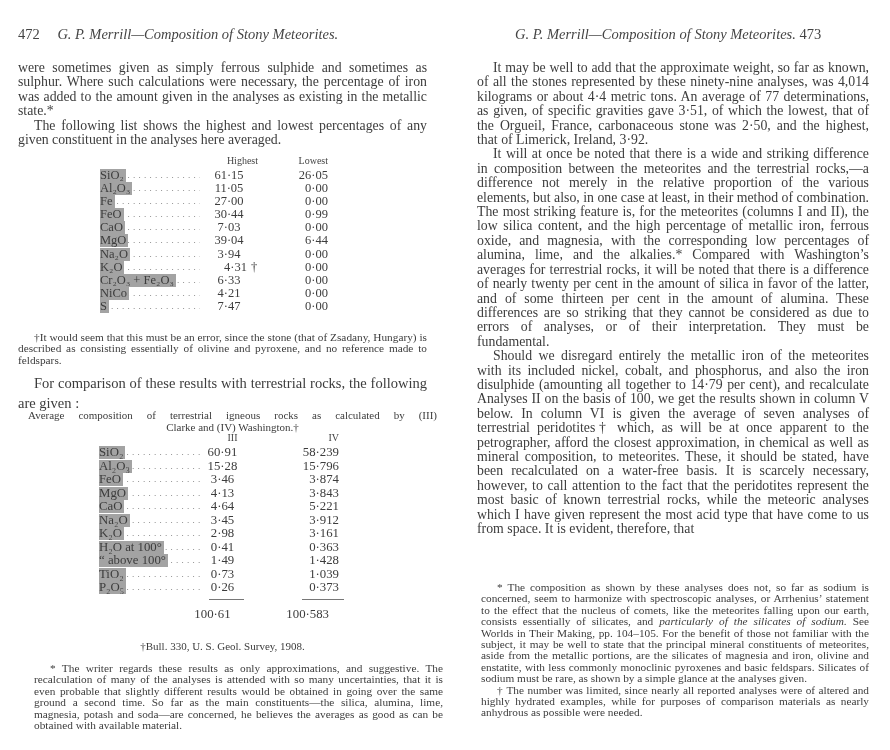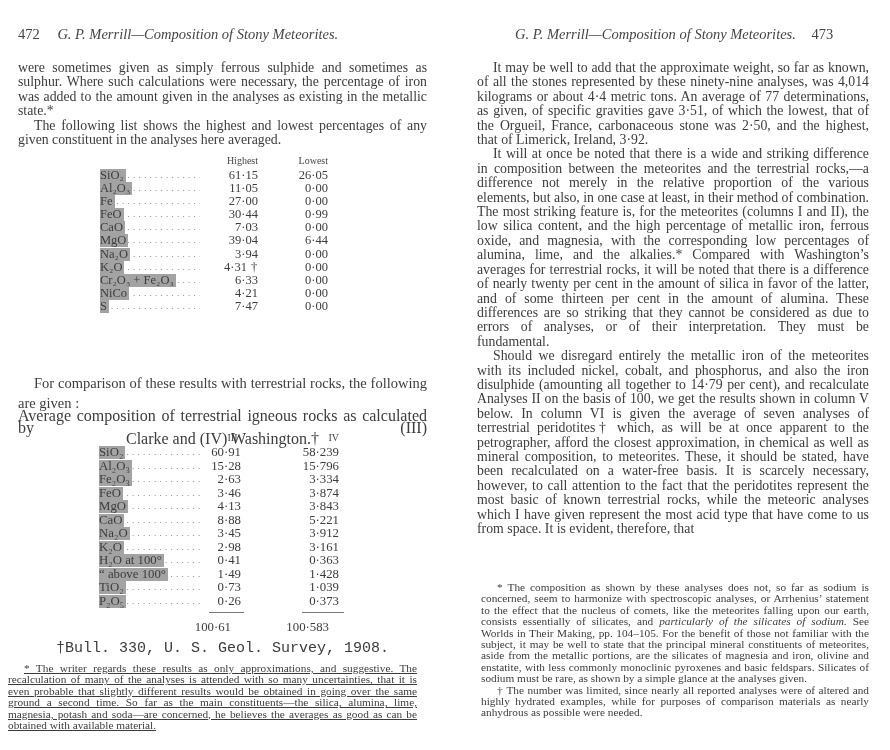--- a/index.html
+++ b/index.html
@@ -9,67 +9,67 @@
   #left { left: 0; width: 445px; }
   #right { left: 445px; width: 445px; }
 
   .running-head { position: absolute; top: 26px; font-family: "Liberation Serif", serif;
                   font-size: 14.5px; color: #444; white-space: nowrap; }
   #left .running-head { left: 18px; }
   #right .running-head { left: 70px; }
   .running-head .pno { font-style: normal; }
   .running-head .title { font-style: italic; }
   #left .running-head .pno { margin-right: 14px; }
-  #right .running-head .pno { margin-left: 12px; }
+  #right .running-head .pno { }
 
   .body-text { font-family: "Liberation Serif", serif; font-size: 13.8px; line-height: 14.4px;
                text-align: justify; color: #3c3c3c; }
   .body-text p { margin: 0; }
   .indent { text-indent: 16px; }
   .small { font-family: "Liberation Serif", serif; font-size: 11.3px; line-height: 11.4px;
            text-align: justify; color: #3c3c3c; }
   .small p { margin: 0; }
 
   #l-block1 { position: absolute; left: 18px; top: 61px; width: 409px; }
   #l-table1 { position: absolute; left: 100px; top: 155px; width: 260px; font-family: "Liberation Serif", serif;
               font-size: 12.5px; color: #3c3c3c; }
   .trow { display: flex; height: 13.1px; line-height: 13.1px; white-space: nowrap; }
   .tname { width: 100px; overflow: hidden; position: relative; }
   .tname .label { background: #a3a3a3; padding-right: 2px; position: relative; z-index: 1; }
   .tname::after { content: ". . . . . . . . . . . . . . . . . . . . . ."; position: absolute; left: 0; top: 0;
                   font-size: 9px; letter-spacing: 0.5px; color: #666; }
-  .tv1 { width: 58px; text-align: right; }
+  .tv1 { width: 58px; text-align: center; }
   .tv2 { width: 70px; text-align: right; }
   .thead { display: flex; height: 14px; font-size: 10px; color: #444; }
   .thead .h1 { margin-left: 100px; width: 58px; text-align: right; }
   .thead .h2 { width: 70px; text-align: right; }
   .dag { margin-left: 4px; }
 
   #l-foot1 { position: absolute; left: 18px; top: 332px; width: 409px; }
   #l-para2 { position: absolute; left: 18px; top: 373px; width: 409px; font-size: 14.5px; line-height: 15px; }
-  #l-caption { position: absolute; left: 18px; top: 410px; width: 409px; font-size: 16px; line-height: 11.6px; }
+  #l-caption { position: absolute; left: 28px; top: 410px; width: 409px; font-size: 11px; line-height: 11.6px; }
   #l-caption .c2 { text-align: center; }
 
   #l-table2 { position: absolute; left: 99px; top: 432px; width: 260px; font-family: "Liberation Serif", serif;
               font-size: 12.8px; color: #3c3c3c; }
   #l-table2 .trow { height: 13.5px; line-height: 13.5px; }
   #l-table2 .tname { width: 105px; }
   #l-table2 .tv1 { width: 37px; }
   #l-table2 .tv2 { width: 98px; }
   #l-table2 .thead .h1 { margin-left: 105px; width: 37px; text-align: center; padding-left: 10px; }
   #l-table2 .thead .h2 { width: 88px; text-align: right; }
   .rule-row { display: flex; height: 10px; }
   .rule-row .r1 { margin-left: 110px; width: 35px; border-bottom: 1px solid #777; height: 4px; }
   .rule-row .r2 { margin-left: 58px; width: 42px; border-bottom: 1px solid #777; height: 4px; }
   .total-row { display: flex; height: 15px; line-height: 15px; margin-top: 2px; }
   .total-row .tv1 { margin-left: 95px; width: 47px; }
   .total-row .tv2 { width: 98px; }
   #l-source { position: absolute; left: 18px; top: 640px; width: 409px; text-align: center;
-              font-size: 15px; color: #3c3c3c; font-family: Liberation Mono, monospace; }
-  #l-foot2 { position: absolute; left: 8px; top: 663px; width: 409px; text-decoration: underline; }
+              font-size: 11px; color: #3c3c3c; font-family: Liberation Serif, serif; }
+  #l-foot2 { position: absolute; left: 34px; top: 663px; width: 409px; }
 
   #r-body { position: absolute; left: 32px; top: 61px; width: 392px; }
   #r-foot { position: absolute; left: 36px; top: 582px; width: 388px; }
   .it { font-style: italic; }
 </style>
 </head>
 <body>
 
 <div class="page" id="left">
   <div class="running-head">
@@ -139,20 +139,23 @@
           <span class="tv2">0·00</span>
         </div>
         <div class="trow">
           <span class="tname"><span class="label">S</span></span>
           <span class="tv1"><span>7·47</span></span>
           <span class="tv2">0·00</span>
         </div>
       </div>
   </div>
 
+  <div id="l-foot1" class="small">
+    <p class="indent">†It would seem that this must be an error, since the stone (that of Zsadany, Hungary) is described as consisting essentially of olivine and pyroxene, and no reference made to feldspars.</p>
+  </div>
 
   <div id="l-para2" class="body-text">
     <p class="indent" style="font-size:14.5px;line-height:20px;">For comparison of these results with terrestrial rocks, the following are given :</p>
   </div>
 
   <div id="l-caption" class="small">
     <p style="text-align:justify;text-align-last:justify;">Average composition of terrestrial igneous rocks as calculated by (III)</p>
     <p class="c2">Clarke and (IV) Washington.†</p>
   </div>
 
@@ -166,37 +169,32 @@
           <span class="tname"><span class="label">SiO₂</span></span>
           <span class="tv1"><span>60·91</span></span>
           <span class="tv2">58·239</span>
         </div>
         <div class="trow">
           <span class="tname"><span class="label">Al₂O₃</span></span>
           <span class="tv1"><span>15·28</span></span>
           <span class="tv2">15·796</span>
         </div>
         <div class="trow">
-          <span class="tname"><span class="label">Fe₂O₃</span></span>
-          <span class="tv1"><span>2·63</span></span>
-          <span class="tv2">3·334</span>
-        </div>
-        <div class="trow">
           <span class="tname"><span class="label">FeO</span></span>
           <span class="tv1"><span>3·46</span></span>
           <span class="tv2">3·874</span>
         </div>
         <div class="trow">
           <span class="tname"><span class="label">MgO</span></span>
           <span class="tv1"><span>4·13</span></span>
           <span class="tv2">3·843</span>
         </div>
         <div class="trow">
           <span class="tname"><span class="label">CaO</span></span>
-          <span class="tv1"><span>8·88</span></span>
+          <span class="tv1"><span>4·64</span></span>
           <span class="tv2">5·221</span>
         </div>
         <div class="trow">
           <span class="tname"><span class="label">Na₂O</span></span>
           <span class="tv1"><span>3·45</span></span>
           <span class="tv2">3·912</span>
         </div>
         <div class="trow">
           <span class="tname"><span class="label">K₂O</span></span>
           <span class="tv1"><span>2·98</span></span>

